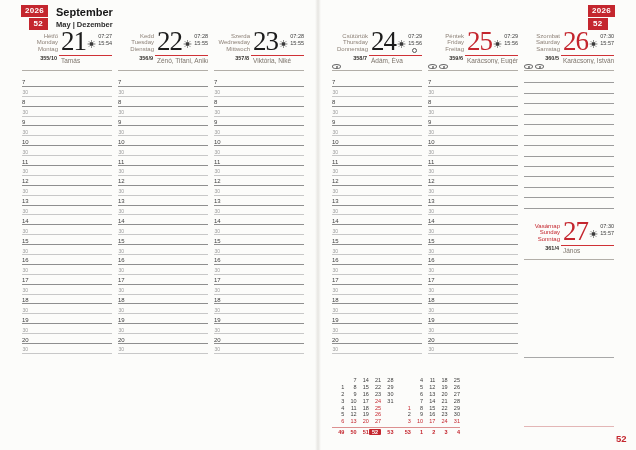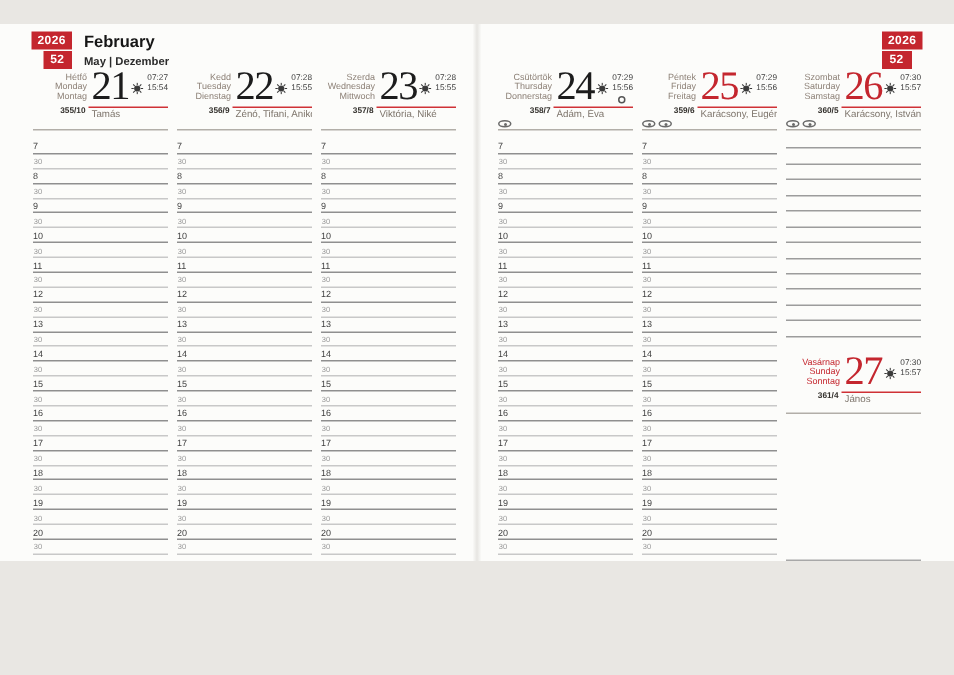--- a/index.html
+++ b/index.html
@@ -1,18 +1,18 @@
 <!DOCTYPE html>
 <html><head>
 <meta charset="utf-8">
 <style>
   * { margin:0; padding:0; box-sizing:border-box; }
   body { background:#e9e7e3; font-family:"Liberation Sans", sans-serif; }
-  .sheet { position:relative; width:636px; height:358px; background:#fcfcfa; overflow:hidden;
-           font-family:"Liberation Sans", sans-serif; color:#3a3a3a; margin:16px auto; }
+  .sheet { position:relative; width:636px; height:450px; background:#fcfcfa; overflow:hidden;
+           font-family:"Liberation Sans", sans-serif; color:#3a3a3a; margin:0 auto; }
   .gutter { position:absolute; left:315px; top:0; bottom:0; width:6px;
             background:linear-gradient(90deg, rgba(120,112,100,0) 0%, rgba(120,112,100,0.16) 50%, rgba(120,112,100,0) 100%); }
 
   
   .corner { position:absolute; display:flex; }
   .corner-left  { left:21px; top:5px; }
   .corner-right { left:588px; top:5px; }
   .tagcol { display:flex; flex-direction:column; }
   .corner-left  .tagcol { align-items:flex-end; }
   .corner-right .tagcol { align-items:flex-start; }
@@ -81,21 +81,21 @@
 
 <div class="sheet">
   <div class="gutter"></div>
 
   <div class="corner corner-left">
     <div class="tagcol">
       <div class="tagbox">2026</div>
       <div class="tagbox wk">52</div>
     </div>
     <div class="mtitle">
-      <div class="big">February</div>
+      <div class="big">September</div>
       <div class="sub">May | Dezember</div>
     </div>
   </div>
 
   <div class="corner corner-right">
     <div class="tagcol">
       <div class="tagbox">2026</div>
       <div class="tagbox wk">52</div>
     </div>
   </div>

